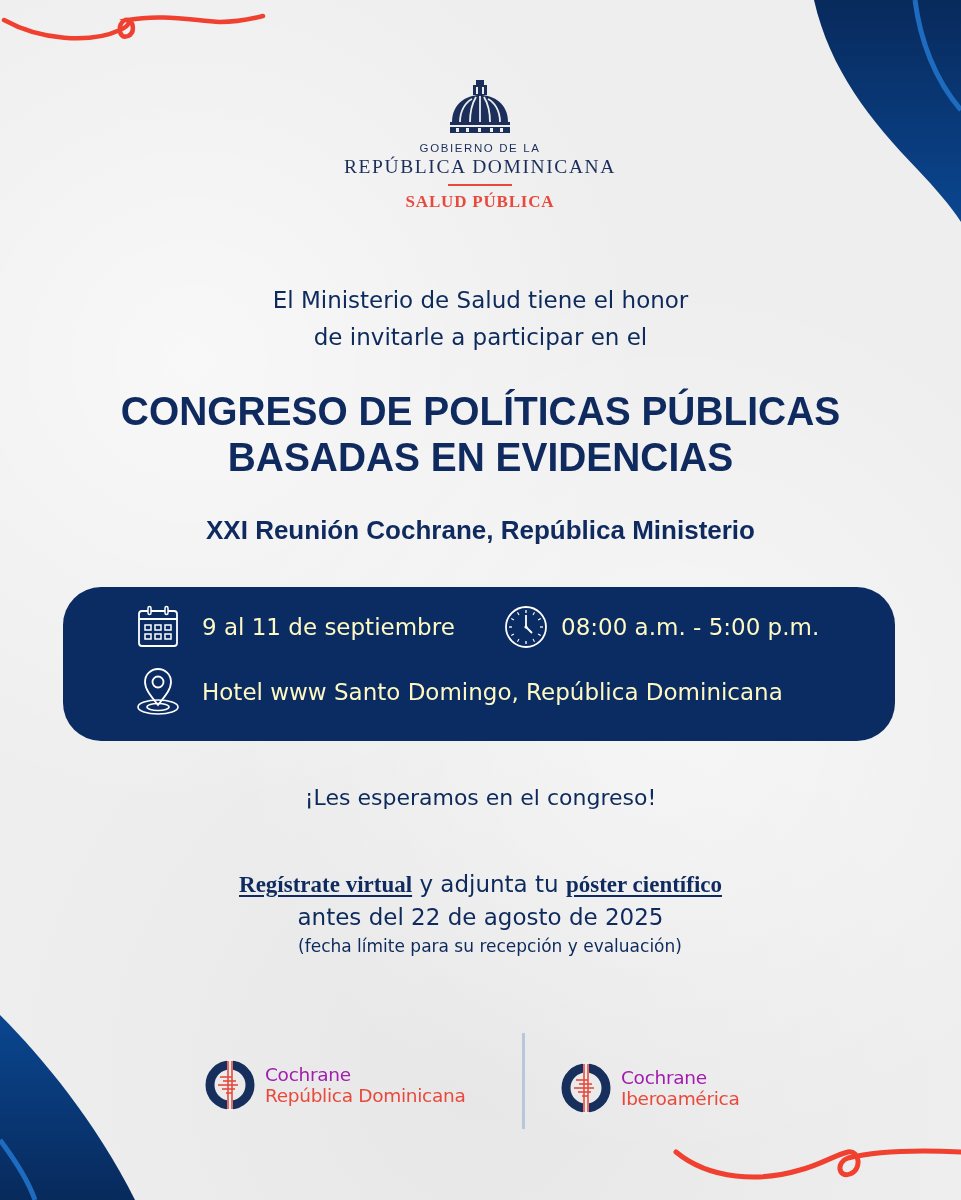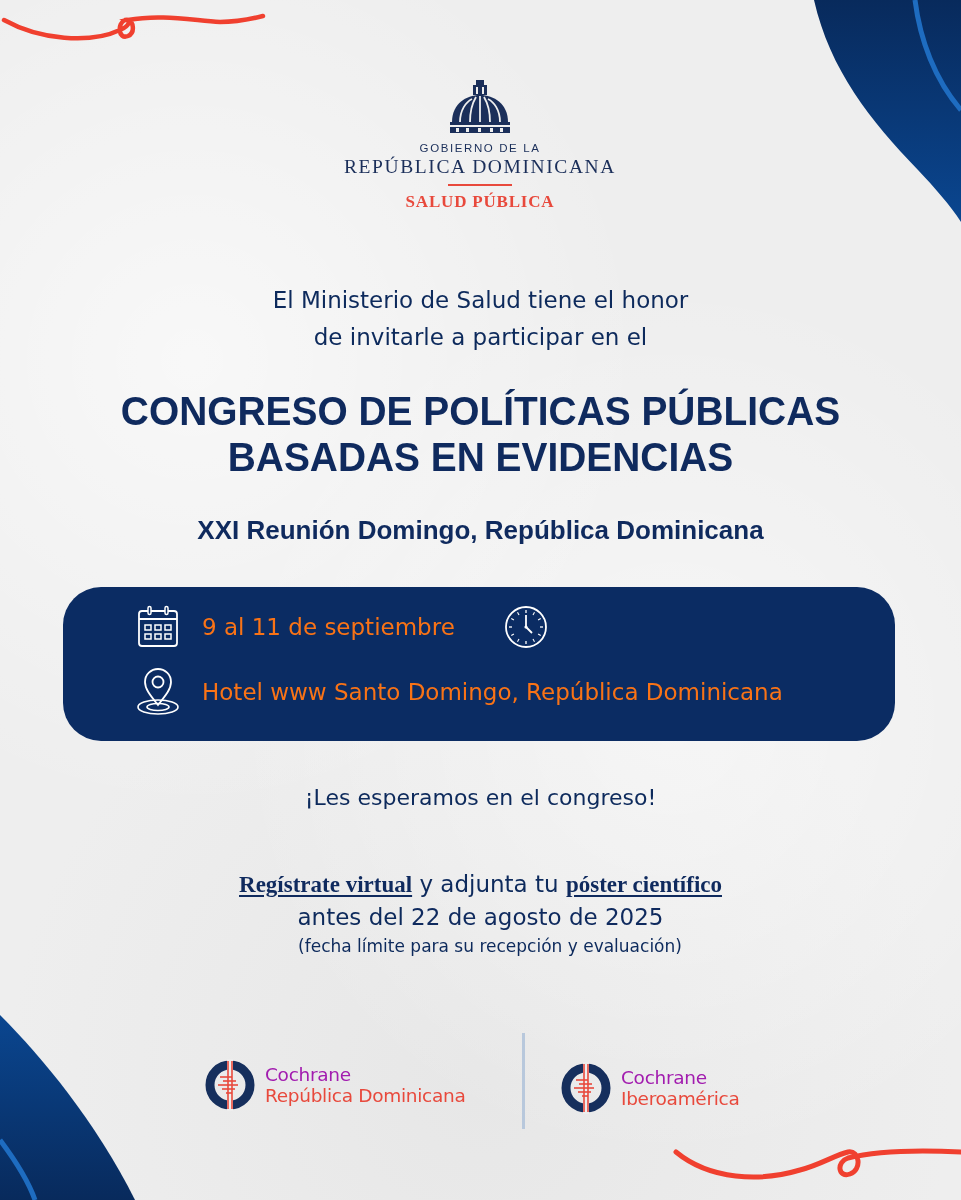--- a/index.html
+++ b/index.html
@@ -32,21 +32,21 @@
     .title { position: absolute; left: 0; width: 961px; top: 388px; text-align: center;
       font-family: "Liberation Sans", sans-serif; font-weight: bold; font-size: 40.5px; line-height: 46px;
       color: #0f2a5e; letter-spacing: 0px; transform: scaleX(0.96); transform-origin: center; }
 
     .subtitle { position: absolute; left: 0; width: 961px; top: 515px; text-align: center;
       font-family: "Liberation Sans", sans-serif; font-weight: bold; font-size: 26px; color: #0f2a5e; }
 
     .info-box { position: absolute; left: 63px; top: 587px; width: 832px; height: 154px;
       background: #0b2c63; border-radius: 38px; color: #ffffff; }
     .info-row { position: absolute; display: flex; align-items: center; }
-    .info-text { font-family: "DejaVu Sans", sans-serif; font-size: 23px; color: #f97316; font-weight: normal; }
+    .info-text { font-family: "DejaVu Sans", sans-serif; font-size: 23px; color: #fef9c3; font-weight: normal; }
 
     .closing { position: absolute; left: 0; width: 961px; top: 785px; text-align: center;
       font-family: "DejaVu Sans", sans-serif; font-size: 22px; color: #0d2a5c; }
 
     .register { position: absolute; left: 0; width: 961px; top: 868px; text-align: center;
       font-family: "DejaVu Sans", sans-serif; color: #0d2a5c; }
     .reg-line1 { font-size: 23px; line-height: 32px; }
     .reg-line2 { font-size: 23px; line-height: 32px; }
     .reg-line3 { font-size: 17px; line-height: 26px; margin-top: 0px; margin-left: 19px; }
     .reg-link { font-weight: bold; text-decoration: underline; text-decoration-thickness: 2px; text-underline-offset: 3px; color: #0f2a5e; cursor: pointer; font-family: Liberation Serif, serif; }
@@ -119,21 +119,21 @@
 <div class="intro">
   <div>El Ministerio de Salud tiene el honor</div>
   <div>de invitarle a participar en el</div>
 </div>
 
 <div class="title">
   <div>CONGRESO DE POLÍTICAS PÚBLICAS</div>
   <div>BASADAS EN EVIDENCIAS</div>
 </div>
 
-<div class="subtitle">XXI Reunión Domingo, República Dominicana</div>
+<div class="subtitle">XXI Reunión Cochrane, República Ministerio</div>
 
 <div class="info-box">
   <div class="info-row" style="left:73px;top:18px;">
     <svg width="44" height="44" viewBox="0 0 44 44" style="margin-right:22px;">
       <rect x="3" y="6" width="38" height="35" rx="3" fill="none" stroke="#fff" stroke-width="1.8"></rect>
       <line x1="3" y1="14" x2="41" y2="14" stroke="#fff" stroke-width="1.8"></line>
       <rect x="12" y="1.5" width="3" height="8" rx="1.5" fill="#0b2c63" stroke="#fff" stroke-width="1.5"></rect>
       <rect x="29" y="1.5" width="3" height="8" rx="1.5" fill="#0b2c63" stroke="#fff" stroke-width="1.5"></rect>
       <rect x="9" y="20" width="6" height="5" fill="none" stroke="#fff" stroke-width="1.5"></rect>
       <rect x="19" y="20" width="6" height="5" fill="none" stroke="#fff" stroke-width="1.5"></rect>
@@ -157,20 +157,21 @@
       <line x1="7.3" y1="13.5" x2="9.9" y2="15" stroke="#fff" stroke-width="1.1"></line>
       <line x1="36.7" y1="13.5" x2="34.1" y2="15" stroke="#fff" stroke-width="1.1"></line>
       <line x1="7.3" y1="30.5" x2="9.9" y2="29" stroke="#fff" stroke-width="1.1"></line>
       <line x1="36.7" y1="30.5" x2="34.1" y2="29" stroke="#fff" stroke-width="1.1"></line>
       <line x1="13.5" y1="36.7" x2="15" y2="34.1" stroke="#fff" stroke-width="1.1"></line>
       <line x1="30.5" y1="36.7" x2="29" y2="34.1" stroke="#fff" stroke-width="1.1"></line>
       <line x1="22" y1="22" x2="22" y2="10" stroke="#fff" stroke-width="1.8"></line>
       <line x1="22" y1="22" x2="28" y2="28" stroke="#fff" stroke-width="1.8"></line>
       <circle cx="22" cy="22" r="1.6" fill="#fff"></circle>
     </svg>
+    <span class="info-text">08:00 a.m. - 5:00 p.m.</span>
   </div>
 
   <div class="info-row" style="left:73px;top:80px;">
     <svg width="44" height="50" viewBox="0 0 44 50" style="margin-right:22px;">
       <path d="M22 38 C 14 28, 9 22, 9 15 C 9 7.5, 15 2, 22 2 C 29 2, 35 7.5, 35 15 C 35 22, 30 28, 22 38 Z" fill="none" stroke="#fff" stroke-width="1.8"></path>
       <circle cx="22" cy="15" r="5.5" fill="none" stroke="#fff" stroke-width="1.8"></circle>
       <ellipse cx="22" cy="40" rx="20" ry="7" fill="none" stroke="#fff" stroke-width="1.6"></ellipse>
       <ellipse cx="22" cy="40" rx="11" ry="3.5" fill="none" stroke="#fff" stroke-width="1.6"></ellipse>
     </svg>
     <span class="info-text">Hotel www Santo Domingo, República Dominicana</span>

